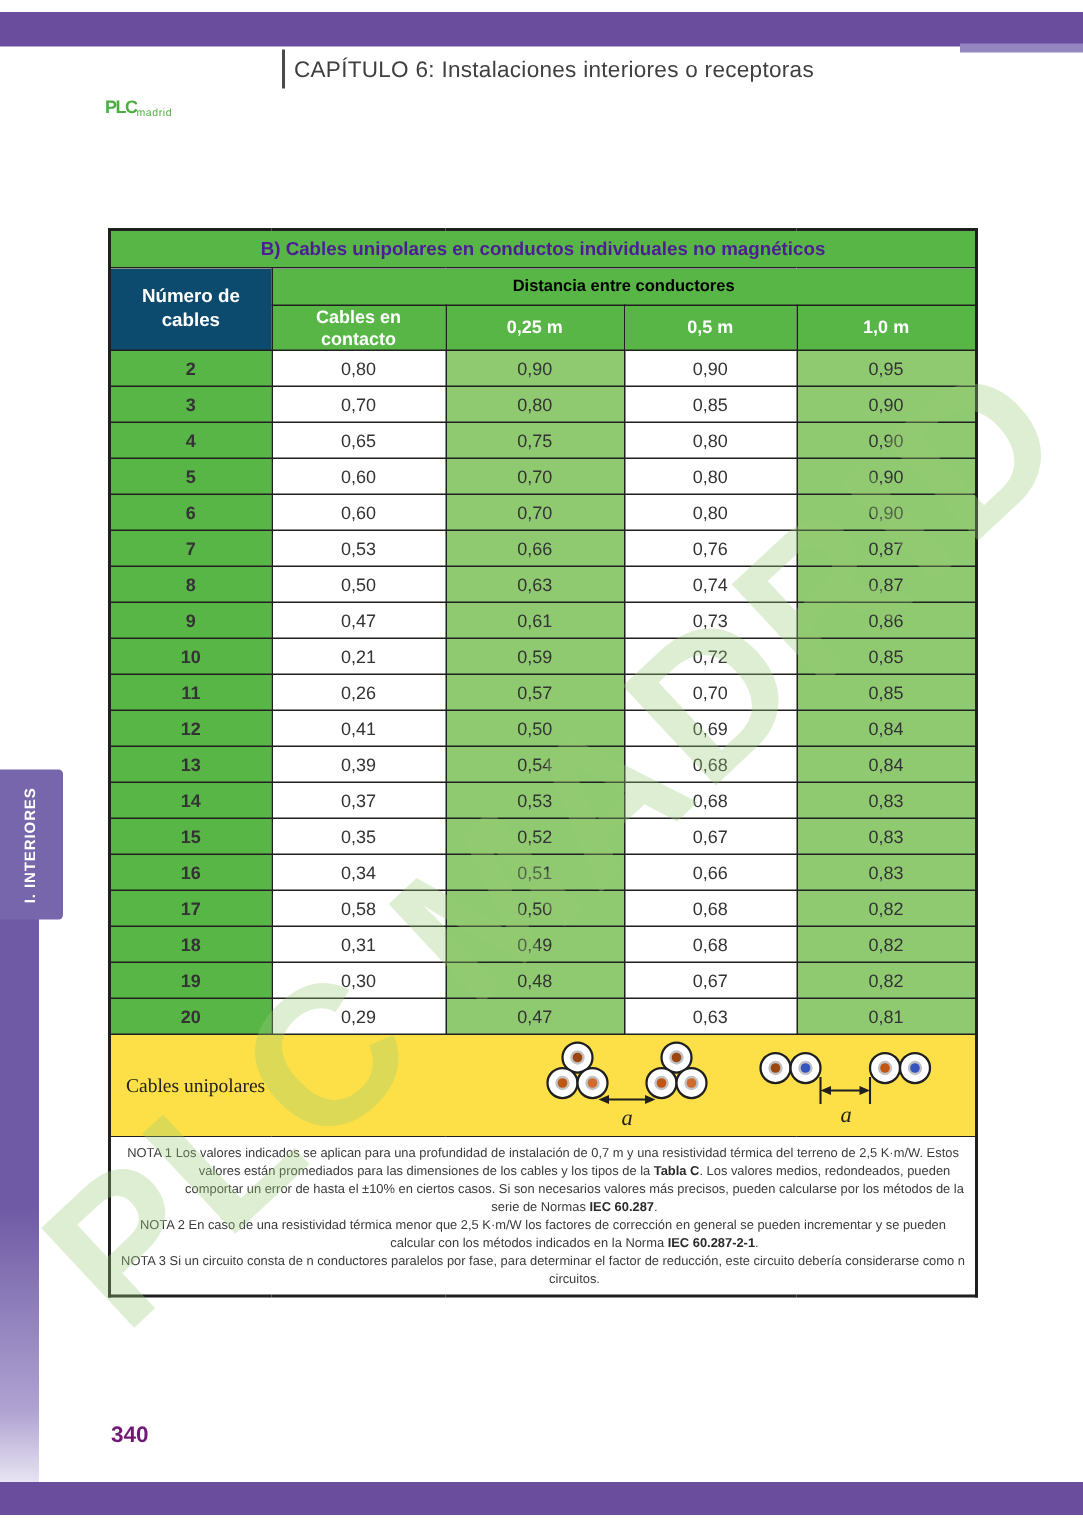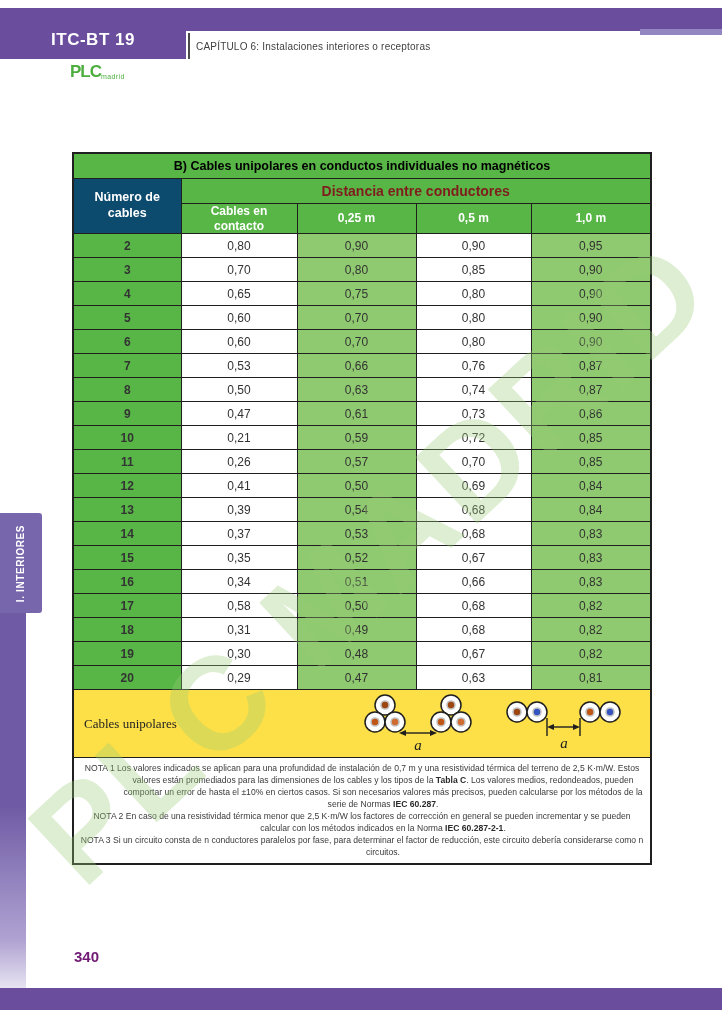--- a/index.html
+++ b/index.html
@@ -12,24 +12,24 @@
   .top-bar{position:absolute;left:0;top:8px;width:722px;height:23px;background:#6a4d9d;}
   .top-bar-step{position:absolute;left:640px;top:29px;width:82px;height:6px;background:#9486c0;}
   .itc-box{
     position:absolute;left:0;top:8px;width:186px;height:51px;background:#6a4d9d;
     display:flex;align-items:flex-end;justify-content:center;
   }
   .itc-box span{color:#fff;font-weight:bold;font-size:17px;letter-spacing:.5px;padding-bottom:9px;}
   .chapter-rule{position:absolute;left:188px;top:33px;width:2px;height:26px;background:#4a4a4a;}
   .chapter{
     position:absolute;left:196px;top:33px;width:470px;height:26px;
-    display:flex;align-items:center;font-size:10px;color:#3f3f3f;letter-spacing:.2px;
+    display:flex;align-items:center;font-size:15px;color:#3f3f3f;letter-spacing:.2px;
   }
   .logo{position:absolute;left:70px;top:63px;color:#4dae3f;line-height:1;}
-  .logo .logo-mark{font-size:17px;font-weight:bold;letter-spacing:-1px;}
+  .logo .logo-mark{font-size:12px;font-weight:bold;letter-spacing:-1px;}
   .logo .logo-sub{font-size:7px;letter-spacing:.4px;vertical-align:-2px;}
   
   .side-strip{
     position:absolute;left:0;top:560px;width:26px;height:448px;
     background:linear-gradient(to bottom,#6f5ba5 0%,#6f5ba5 55%,#b0a3d2 85%,rgba(255,255,255,0) 100%);
   }
   .side-tab{
     position:absolute;left:0;top:513px;width:42px;height:100px;background:#7766ab;
     border-radius:0 3px 3px 0;display:flex;align-items:center;justify-content:center;
   }
@@ -44,23 +44,23 @@
     color:rgba(151,204,118,0.33);transform:rotate(-43deg);
     pointer-events:none;z-index:5;white-space:nowrap;
   }
   
   table.m2{
     position:absolute;left:72px;top:152px;width:578px;z-index:1;
     border-collapse:collapse;table-layout:fixed;
     border:2px solid #1f1f1f;
   }
   table.m2 td{border:1px solid #1f1f1f;text-align:center;vertical-align:middle;overflow:hidden;}
-  .t-title td{height:22px;background:#58b647;color:#000000;font-weight:bold;font-size:12.5px;}
+  .t-title td{height:22px;background:#58b647;color:#4c1d95;font-weight:bold;font-size:12.5px;}
   .t-rowhead{background:#0c4a6e;color:#fff;font-weight:bold;font-size:12.5px;line-height:1.25;}
-  .t-group{height:22px;background:#58b647;color:#7f1d1d;font-weight:bold;font-size:14px;}
+  .t-group{height:22px;background:#58b647;color:#000000;font-weight:bold;font-size:11px;}
   .t-sub td{height:29px;background:#58b647;color:#fff;font-weight:bold;font-size:12px;line-height:1.2;padding:0 8px;}
   tbody.rows td{height:21px;font-size:12px;color:#333;}
   td.c-num{background:#58b647;color:#fff;font-weight:bold;}
   td.c-green{background:#8fca70;}
   td.c-white{background:#fff;}
   .t-foot td{height:65px;background:#fde047;position:relative;font-family:Liberation Serif, serif;}
   .foot-label{position:absolute;left:10px;top:50%;transform:translateY(-50%);font-size:13px;color:#222;}
   .foot-svg{position:absolute;right:2px;top:2px;}
   .t-notes td{background:#fff;text-align:left;padding:4px 6px 5px 6px;}
   .note{
@@ -78,23 +78,20 @@
   .page-num{position:absolute;left:74px;top:948px;font-size:15px;font-weight:bold;color:#701a75;}
   .bottom-bar{position:absolute;left:0;top:988px;width:722px;height:22px;background:#6a4d9d;}
 </style>
 </head>
 <body>
 
 <div class="page">
 
   <div class="top-bar"></div>
   <div class="top-bar-step"></div>
-  <div class="itc-box">
-    <span>ITC-BT 19</span>
-  </div>
   <div class="chapter-rule"></div>
   <div class="chapter">CAPÍTULO 6: Instalaciones interiores o receptoras</div>
   <div class="logo">
     <span class="logo-mark">PLC</span><span class="logo-sub">madrid</span>
   </div>
 
   <div class="side-strip"></div>
   <div class="side-tab">
     <span class="vtext">I. INTERIORES</span>
   </div>

